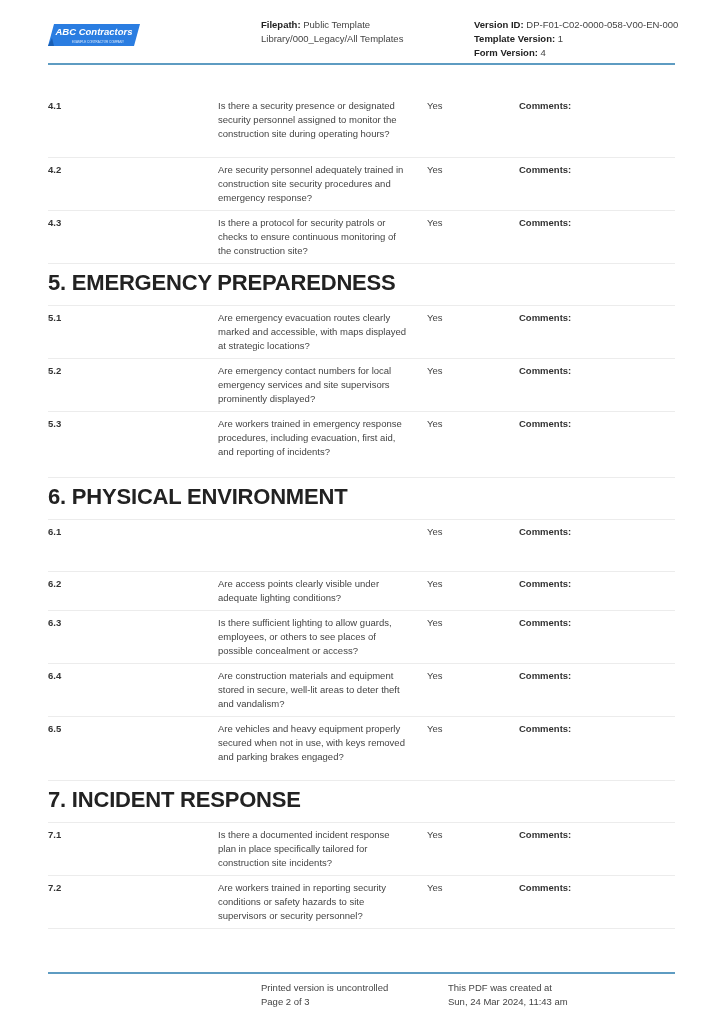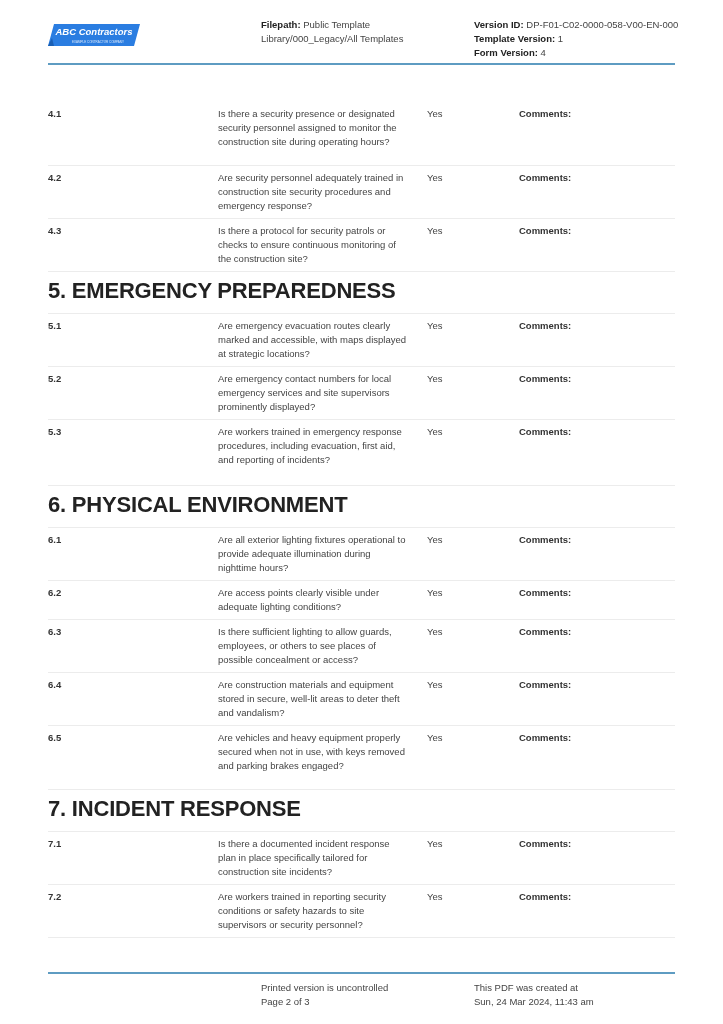--- a/index.html
+++ b/index.html
@@ -91,40 +91,40 @@
       top: 5px;
       color: #444;
     }
     .row .comments {
       position: absolute;
       left: 471px;
       top: 5px;
       font-weight: bold;
       color: #333;
     }
-    .section { margin-top: 16px; }
+    .section { margin-top: 8px; }
     .section + .section { margin-top: 3px; }
 
     .footer-line {
       position: absolute;
       left: 48px;
       top: 972px;
       width: 627px;
       height: 2px;
       background: #5e9cc2;
     }
     .footer-block {
       position: absolute;
       top: 981px;
       font-size: 9.5px;
       line-height: 14px;
       color: #444;
     }
     .footer-left { left: 261px; }
-    .footer-right { left: 474px; }
+    .footer-right { left: 448px; }
   </style>
 </head>
 <body>
 
 <div class="header">
   <div class="logo">
     <svg width="92" height="22" viewBox="0 0 92 22">
       <polygon points="6,0 92,0 86,22 0,22" fill="#2a7de1"></polygon>
       <polygon points="0,22 4,14 6,22" fill="#1a5fb4"></polygon>
       <text x="46" y="11" text-anchor="middle" font-family="Liberation Sans, sans-serif" font-size="9.5" font-weight="bold" font-style="italic" fill="#ffffff">ABC Contractors</text>
@@ -196,21 +196,20 @@
       <div class="question">Are workers trained in emergency response procedures, including evacuation, first aid, and reporting of incidents?</div>
       <span class="answer">Yes</span>
       <span class="comments">Comments:</span>
     </div>
   </div>
 
   <div class="section">
     <h2 class="section-title">6. PHYSICAL ENVIRONMENT</h2>
     <div class="row" style="min-height:52px">
       <span class="num">6.1</span>
-      <div class="question">Are all exterior lighting fixtures operational to provide adequate illumination during nighttime hours?</div>
       <span class="answer">Yes</span>
       <span class="comments">Comments:</span>
     </div>
     <div class="row" style="min-height:38px">
       <span class="num">6.2</span>
       <div class="question">Are access points clearly visible under adequate lighting conditions?</div>
       <span class="answer">Yes</span>
       <span class="comments">Comments:</span>
     </div>
     <div class="row" style="min-height:52px">

